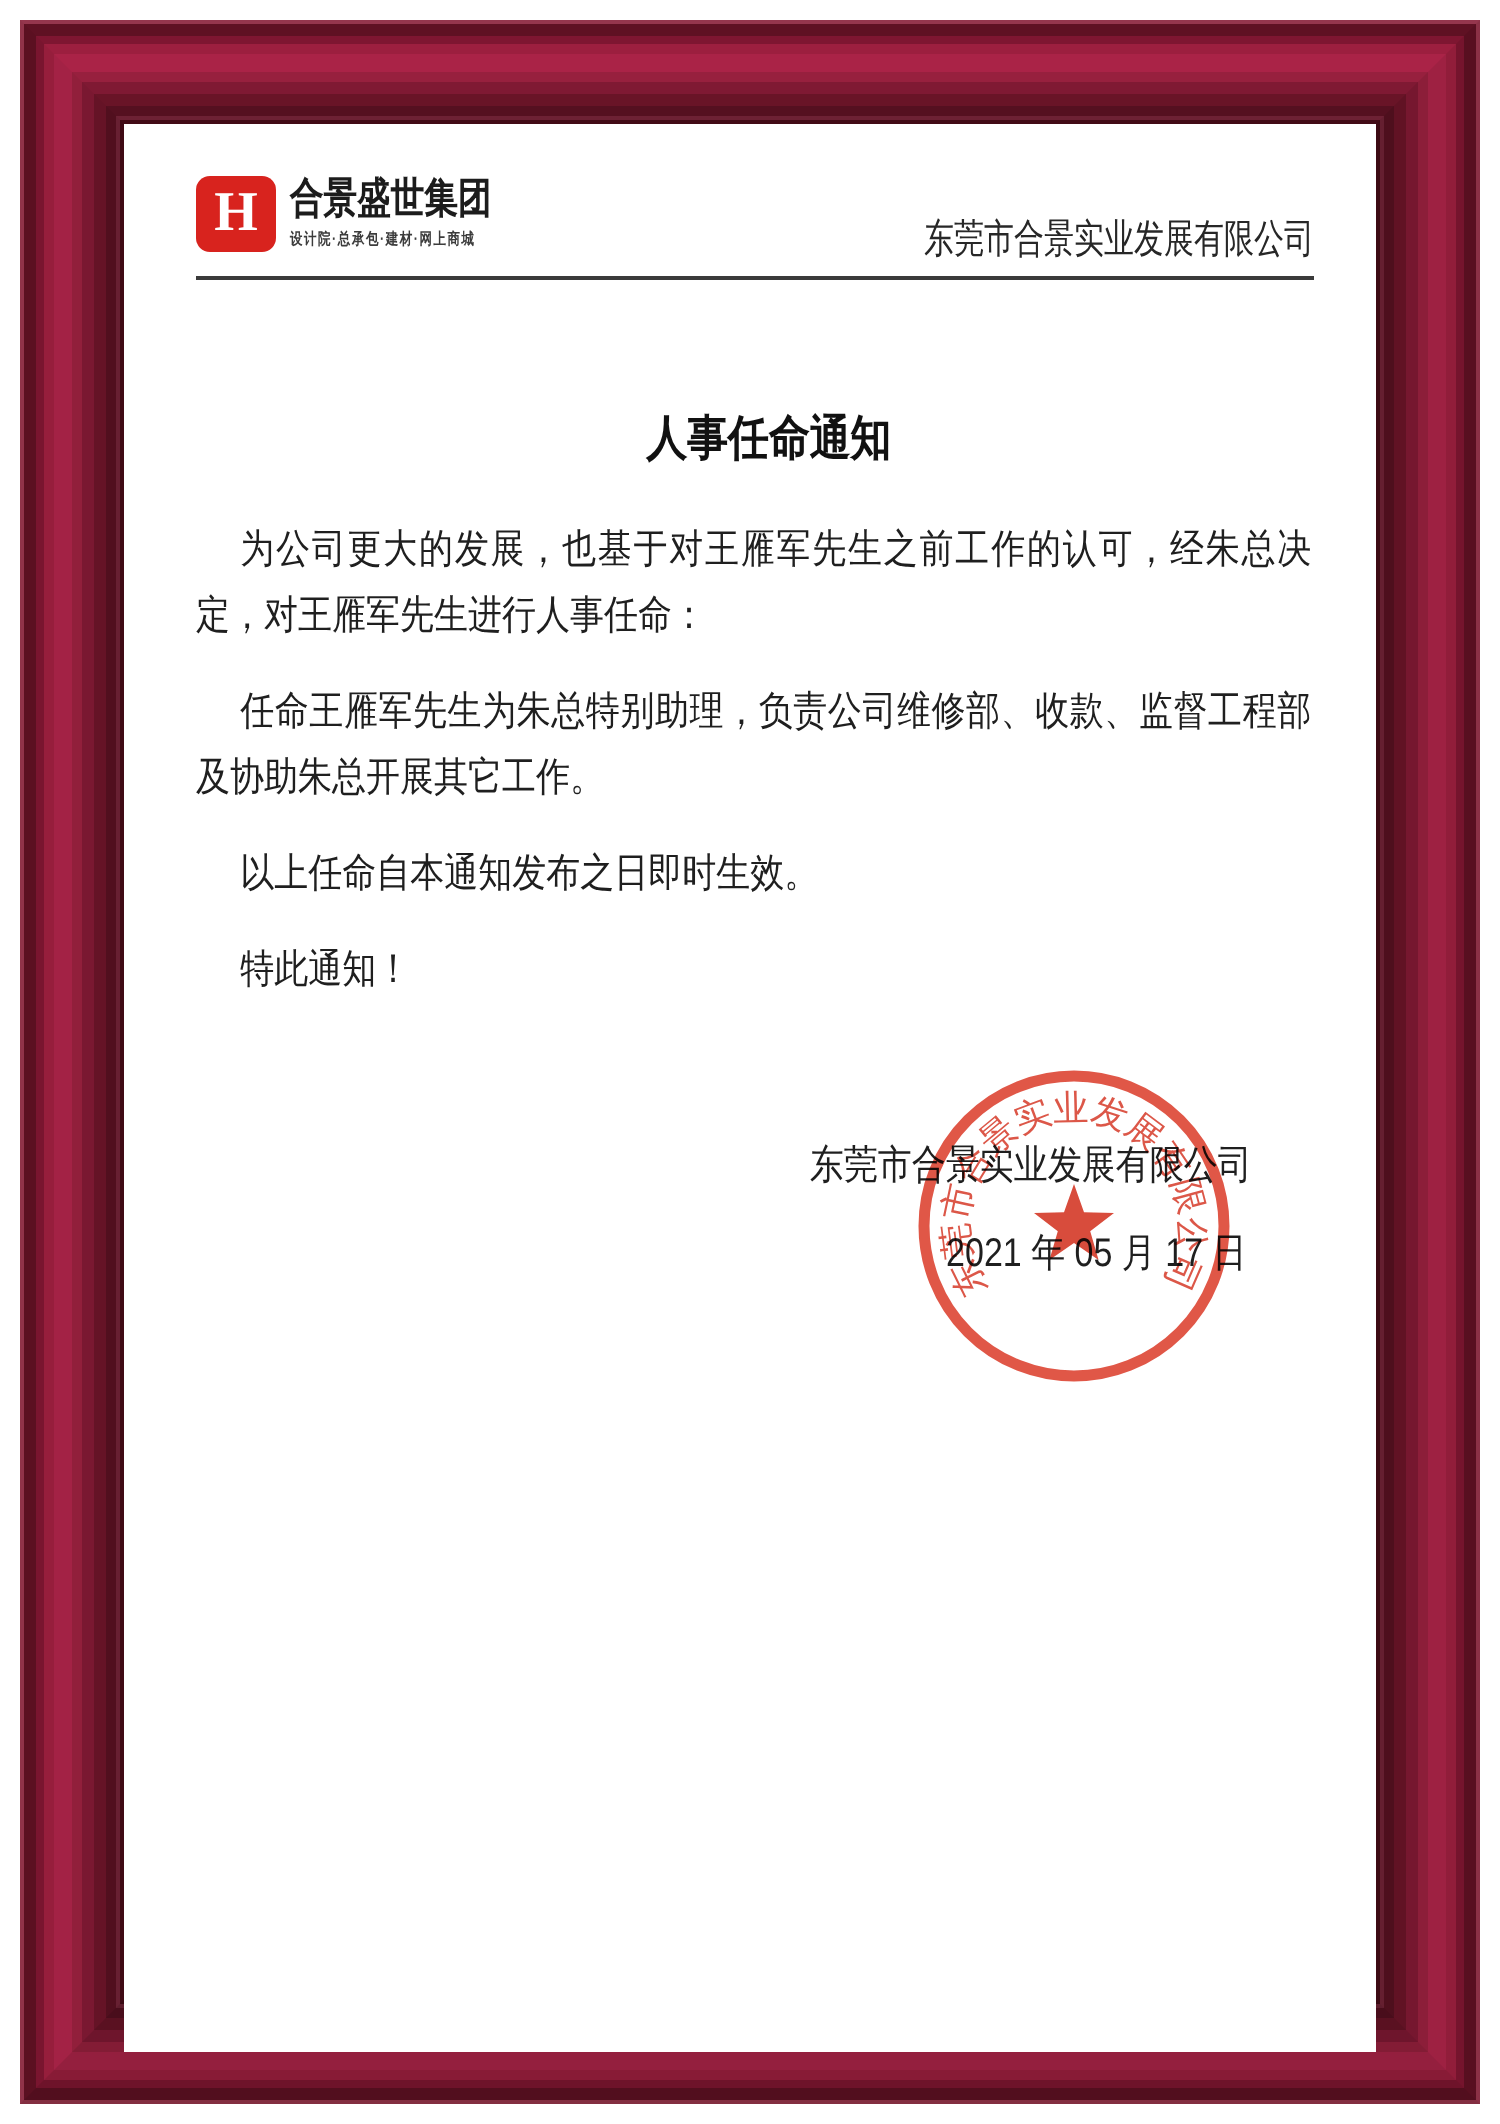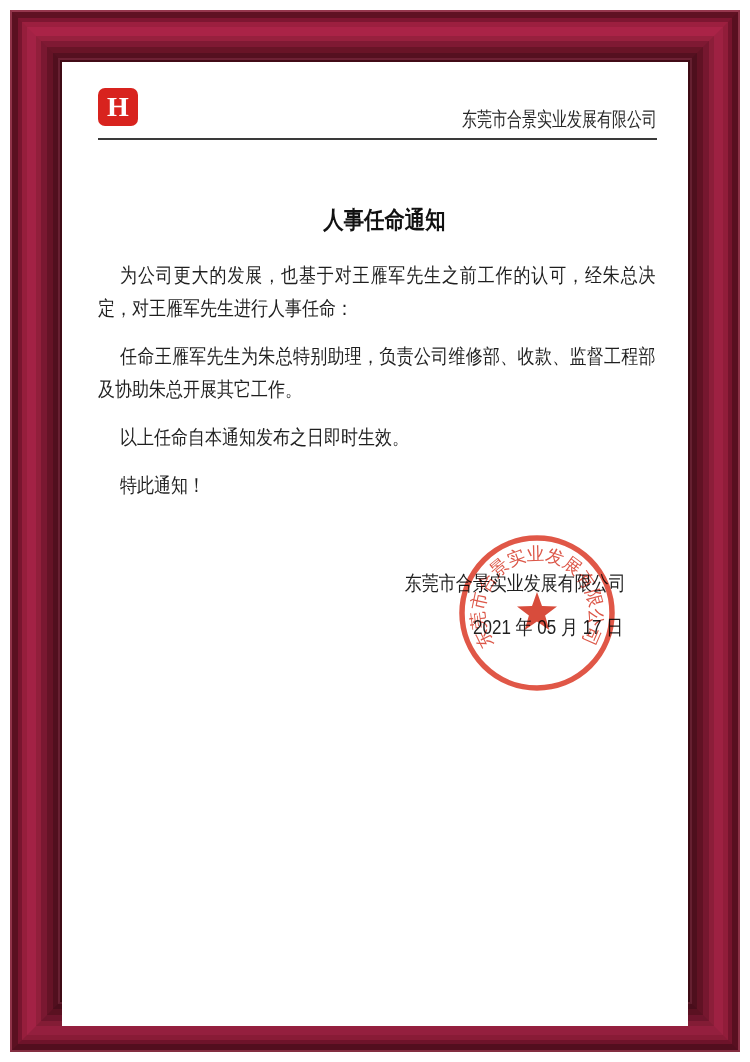--- a/index.html
+++ b/index.html
@@ -62,20 +62,24 @@
     <div class="fb fb8">
     <div class="fb fb9">
     <div class="fb fb10">
     <div class="fb fb11">
 
       <div class="paper">
 
         <div class="header-row">
           <div class="logo">
             <div class="logo-mark">H</div>
+            <div>
+              <div class="logo-name">合景盛世集团</div>
+              <div class="logo-tagline">设计院·总承包·建材·网上商城</div>
+            </div>
           </div>
           <div class="header-company">东莞市合景实业发展有限公司</div>
         </div>
 
         <div class="divider"></div>
 
         <div class="doc-body">
           <h1 class="doc-title">人事任命通知</h1>
           <p class="para">为公司更大的发展，也基于对王雁军先生之前工作的认可，经朱总决定，对王雁军先生进行人事任命：</p>
           <p class="para">任命王雁军先生为朱总特别助理，负责公司维修部、收款、监督工程部及协助朱总开展其它工作。</p>

